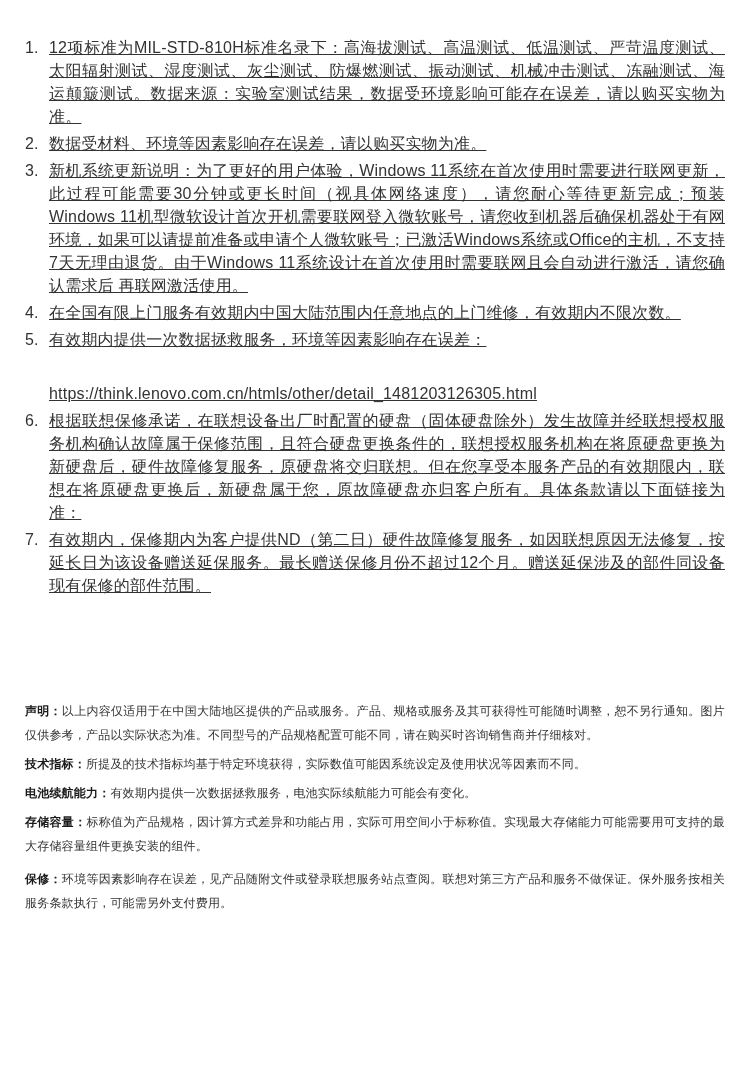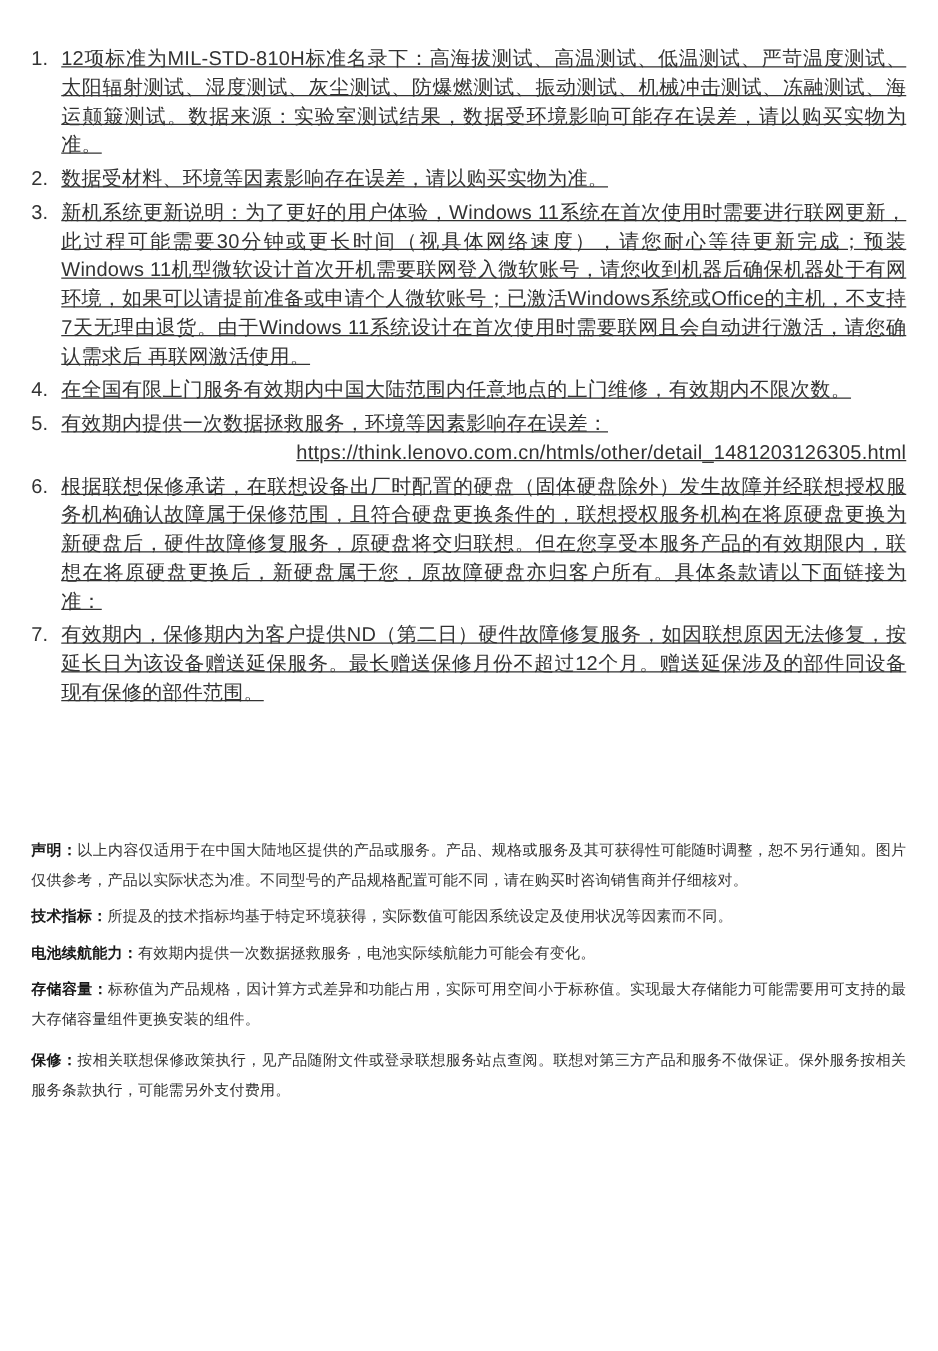--- a/index.html
+++ b/index.html
@@ -30,22 +30,23 @@
     color: #333333;
   }
   .note-body {
     flex: 1;
     text-align: justify;
     text-decoration: underline;
   }
   .note-link {
     display: block;
     word-break: break-all;
-    text-align: right;
+    text-align: left;
     color: #333333;
+    margin-top: 31px;
   }
   .disclaimers {
     margin-top: 102px;
   }
   .disc {
     font-size: 12px;
     line-height: 24px;
     margin-bottom: 5px;
     text-align: justify;
     letter-spacing: 0.2px;
@@ -128,18 +129,18 @@
     <p class="disc">
       <span class="disc-label">电池续航能力：</span><span>有效期内提供一次数据拯救服务，电池实际续航能力可能会有变化。</span>
     </p>
 
     <p class="disc">
       <span class="disc-label">存储容量：</span><span>标称值为产品规格，因计算方式差异和功能占用，实际可用空间小于标称值。实现最大存储能力可能需要用可支持的最大存储容量组件更换安装的组件。</span>
     </p>
 
 
     <p class="disc disc-warranty">
-      <span class="disc-label">保修：</span><span>按相关联想保修政策执行，见产品随附文件或登录联想服务站点查阅。联想对第三方产品和服务不做保证。保外服务按相关服务条款执行，可能需另外支付费用。</span>
+      <span class="disc-label">保修：</span><span>环境等因素影响存在误差，见产品随附文件或登录联想服务站点查阅。联想对第三方产品和服务不做保证。保外服务按相关服务条款执行，可能需另外支付费用。</span>
     </p>
 
   </div>
 
 </div>
 
 </body></html>

